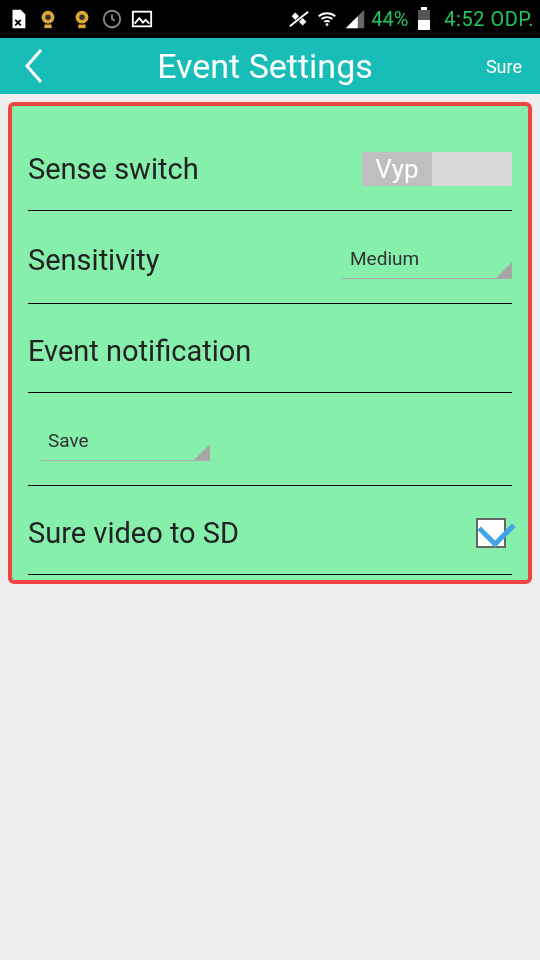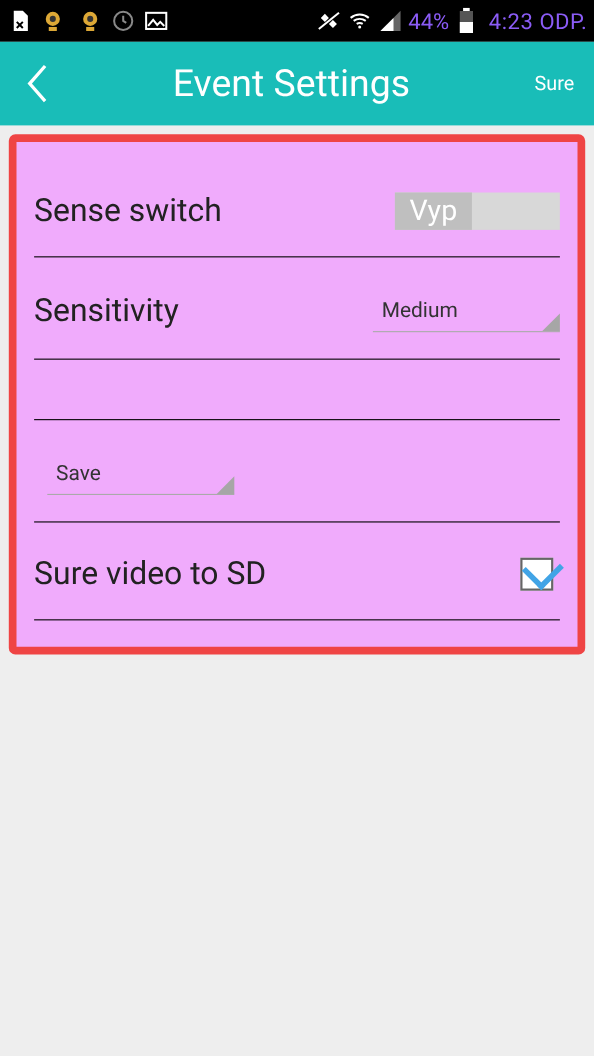--- a/index.html
+++ b/index.html
@@ -11,41 +11,41 @@
       color: #fff;
       display: flex;
       align-items: center;
       justify-content: space-between;
       padding: 0 6px;
       font-size: 20px;
     }
     .status-left { display: flex; align-items: center; gap: 6px; }
     .status-right { display: flex; align-items: center; gap: 4px; }
     .status-icon { width: 24px; height: 24px; display: inline-flex; align-items: center; justify-content: center; }
-    .status-text { font-size: 20px; color:#8b5cf6;}
+    .status-text { font-size: 20px; color:#22c55e;}
 
     .header {
-      height: 76px;
+      height: 56px;
       background: #19bdb8;
       display: flex;
       align-items: center;
       justify-content: space-between;
       color: #fff;
       padding: 0 14px;
     }
     .back-btn { width: 40px; height: 40px; display: flex; align-items: center; justify-content: center; }
     .header-title { font-size: 34px; font-weight: 400; flex: 1; text-align: center; margin-left: -10px;}
     .header-action { font-size: 18px; font-weight: 400; padding-right: 4px;}
 
     .card {
       margin: 8px;
-      background: #f0abfc;
-      border: 7px solid #ef4444;
+      background: #86efac;
+      border: 4px solid #ef4444;
       border-radius: 6px;
-      padding: 16px 16px 24px 16px;
+      padding: 16px 16px 5px 16px;
     }
 
     .row {
       display: flex;
       align-items: center;
       justify-content: space-between;
       padding: 30px 0 24px 0;
       border-bottom: 1.5px solid #000;
       gap: 10px;
     }
@@ -173,21 +173,21 @@
         </svg>
     </span>
     <span class="status-text">44%</span>
     <span class="status-icon">
       <svg width="14" height="24" viewBox="0 0 14 24">
           <rect x="4" y="0" width="6" height="3" fill="#fff"></rect>
           <rect x="1" y="3" width="12" height="20" fill="#555"></rect>
           <rect x="1" y="13" width="12" height="10" fill="#fff"></rect>
         </svg>
     </span>
-    <span class="status-text" style="margin-left:4px; letter-spacing:0.5px">4:23 ODP.</span>
+    <span class="status-text" style="margin-left:4px; letter-spacing:0.5px">4:52 ODP.</span>
   </div>
 </div>
 
 <div class="header">
   <div class="back-btn">
     <svg width="26" height="40" viewBox="0 0 26 40">
         <path d="M20 4L6 20l14 16" stroke="#fff" stroke-width="3" fill="none"></path>
       </svg>
   </div>
   <div class="header-title">Event Settings</div>
@@ -202,20 +202,21 @@
       <div class="toggle-thumb">Vyp</div>
     </div>
   </div>
 
   <div class="row">
     <div class="row-label">Sensitivity</div>
     <div class="spinner">Medium</div>
   </div>
 
   <div class="row">
+    <div class="row-label">Event notification</div>
   </div>
 
   <div class="row">
     <div class="spinner">Save</div>
   </div>
 
   <div class="row">
     <div class="row-label">Sure video to SD</div>
     <div class="checkbox checked"></div>
   </div>

